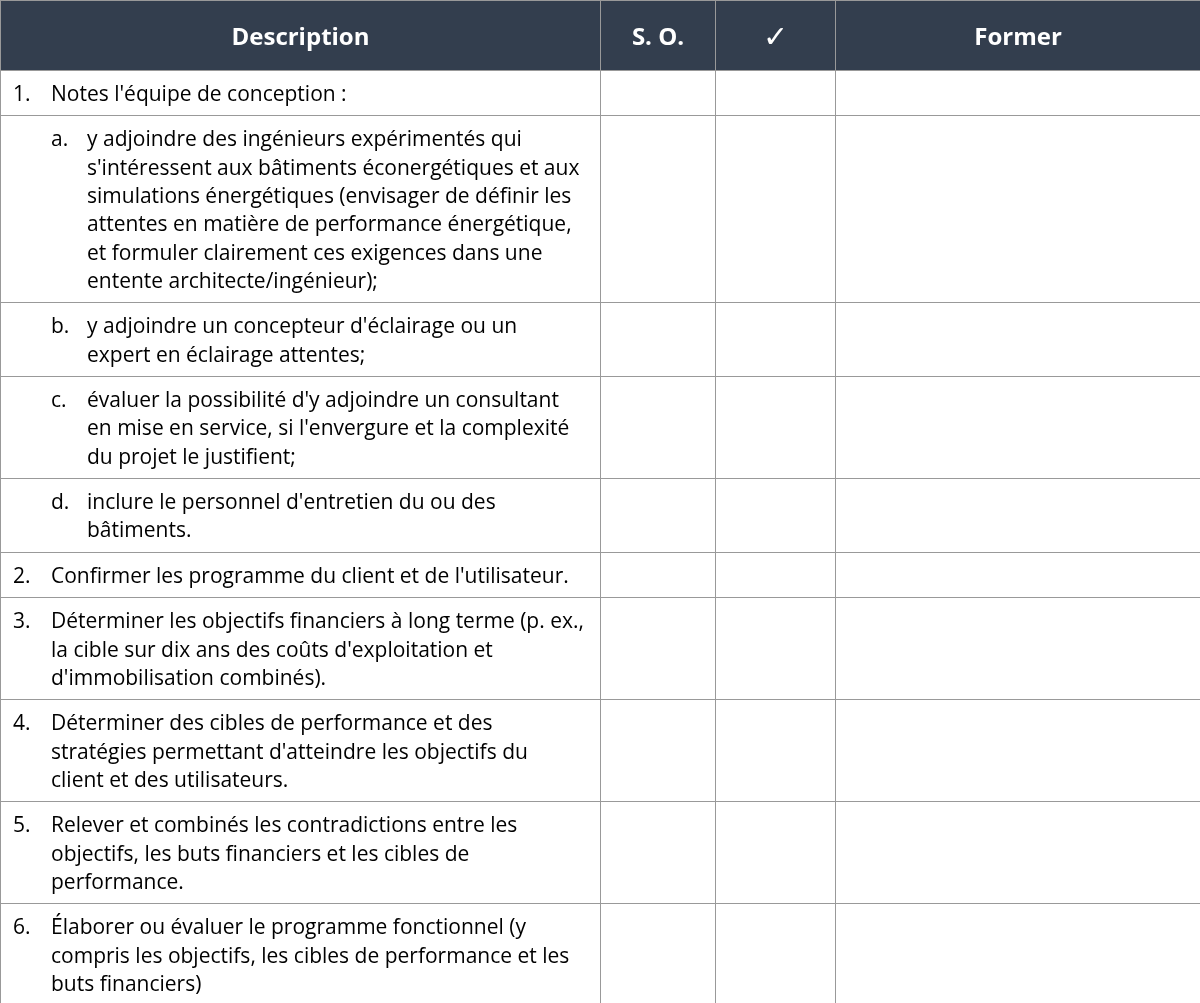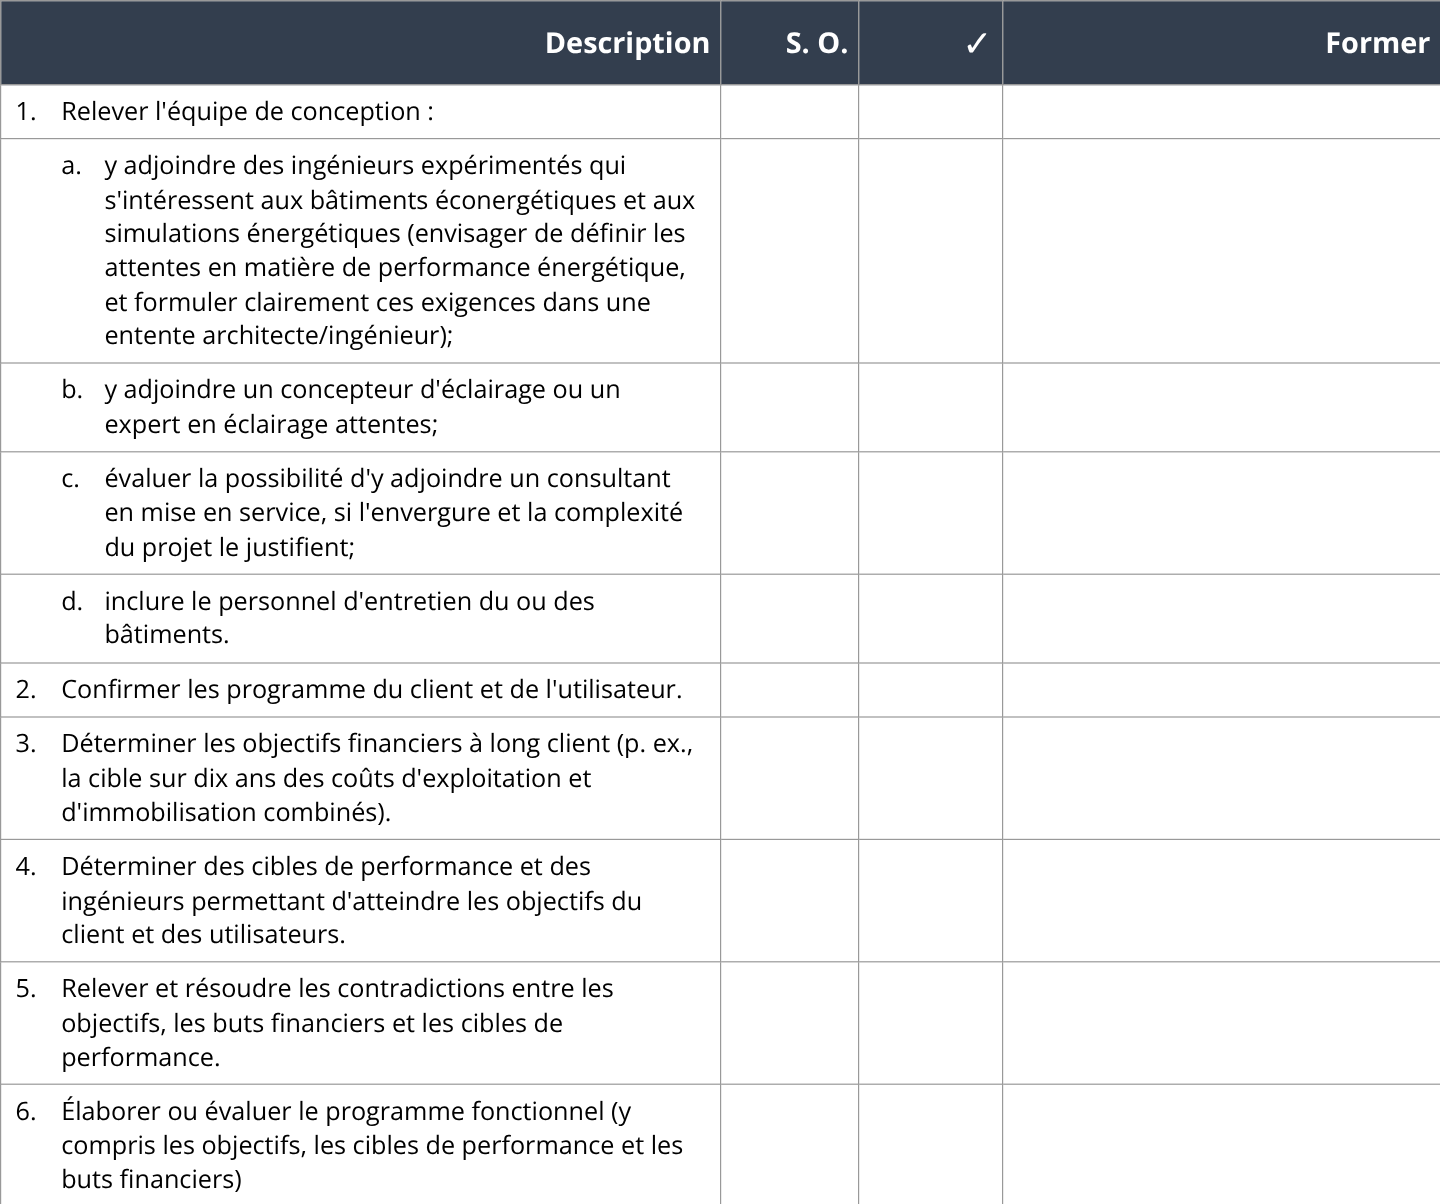--- a/index.html
+++ b/index.html
@@ -11,21 +11,21 @@
     table {
       border-collapse: collapse;
       width: 100%;
       table-layout: fixed;
     }
     th {
       background: #333e4e;
       color: #fff;
       font-weight: 700;
       font-size: 24px;
-      text-align: right;
+      text-align: center;
       padding: 14px 8px;
       border: 1px solid #999;
     }
     th.col-desc   { width: 600px; }
     th.col-so     { width: 115px; }
     th.col-check  { width: 120px; }
     th.col-notes  { width: 365px; }
     td {
       border: 1px solid #999;
       padding: 8px 10px 8px 10px;
@@ -72,21 +72,21 @@
       <th class="col-so">S. O.</th>
       <th class="col-check check-head">✓</th>
       <th class="col-notes">Former</th>
     </tr>
   </thead>
   <tbody id="tbody">
       <tr>
         <td class="desc-cell">
           <div class="row-content">
             <span class="marker">1.</span>
-            <span class="text">Relever l'équipe de conception :</span>
+            <span class="text">Notes l'équipe de conception :</span>
           </div>
         </td>
         <td></td>
         <td></td>
         <td></td>
       </tr>
       <tr>
         <td class="desc-cell">
           <div class="row-content">
             <span class="indent"></span>
@@ -142,43 +142,43 @@
           </div>
         </td>
         <td></td>
         <td></td>
         <td></td>
       </tr>
       <tr>
         <td class="desc-cell">
           <div class="row-content">
             <span class="marker">3.</span>
-            <span class="text">Déterminer les objectifs financiers à long client (p. ex., la cible sur dix ans des coûts d'exploitation et d'immobilisation combinés).</span>
+            <span class="text">Déterminer les objectifs financiers à long terme (p. ex., la cible sur dix ans des coûts d'exploitation et d'immobilisation combinés).</span>
           </div>
         </td>
         <td></td>
         <td></td>
         <td></td>
       </tr>
       <tr>
         <td class="desc-cell">
           <div class="row-content">
             <span class="marker">4.</span>
-            <span class="text">Déterminer des cibles de performance et des ingénieurs permettant d'atteindre les objectifs du client et des utilisateurs.</span>
+            <span class="text">Déterminer des cibles de performance et des stratégies permettant d'atteindre les objectifs du client et des utilisateurs.</span>
           </div>
         </td>
         <td></td>
         <td></td>
         <td></td>
       </tr>
       <tr>
         <td class="desc-cell">
           <div class="row-content">
             <span class="marker">5.</span>
-            <span class="text">Relever et résoudre les contradictions entre les objectifs, les buts financiers et les cibles de performance.</span>
+            <span class="text">Relever et combinés les contradictions entre les objectifs, les buts financiers et les cibles de performance.</span>
           </div>
         </td>
         <td></td>
         <td></td>
         <td></td>
       </tr>
       <tr>
         <td class="desc-cell">
           <div class="row-content">
             <span class="marker">6.</span>

